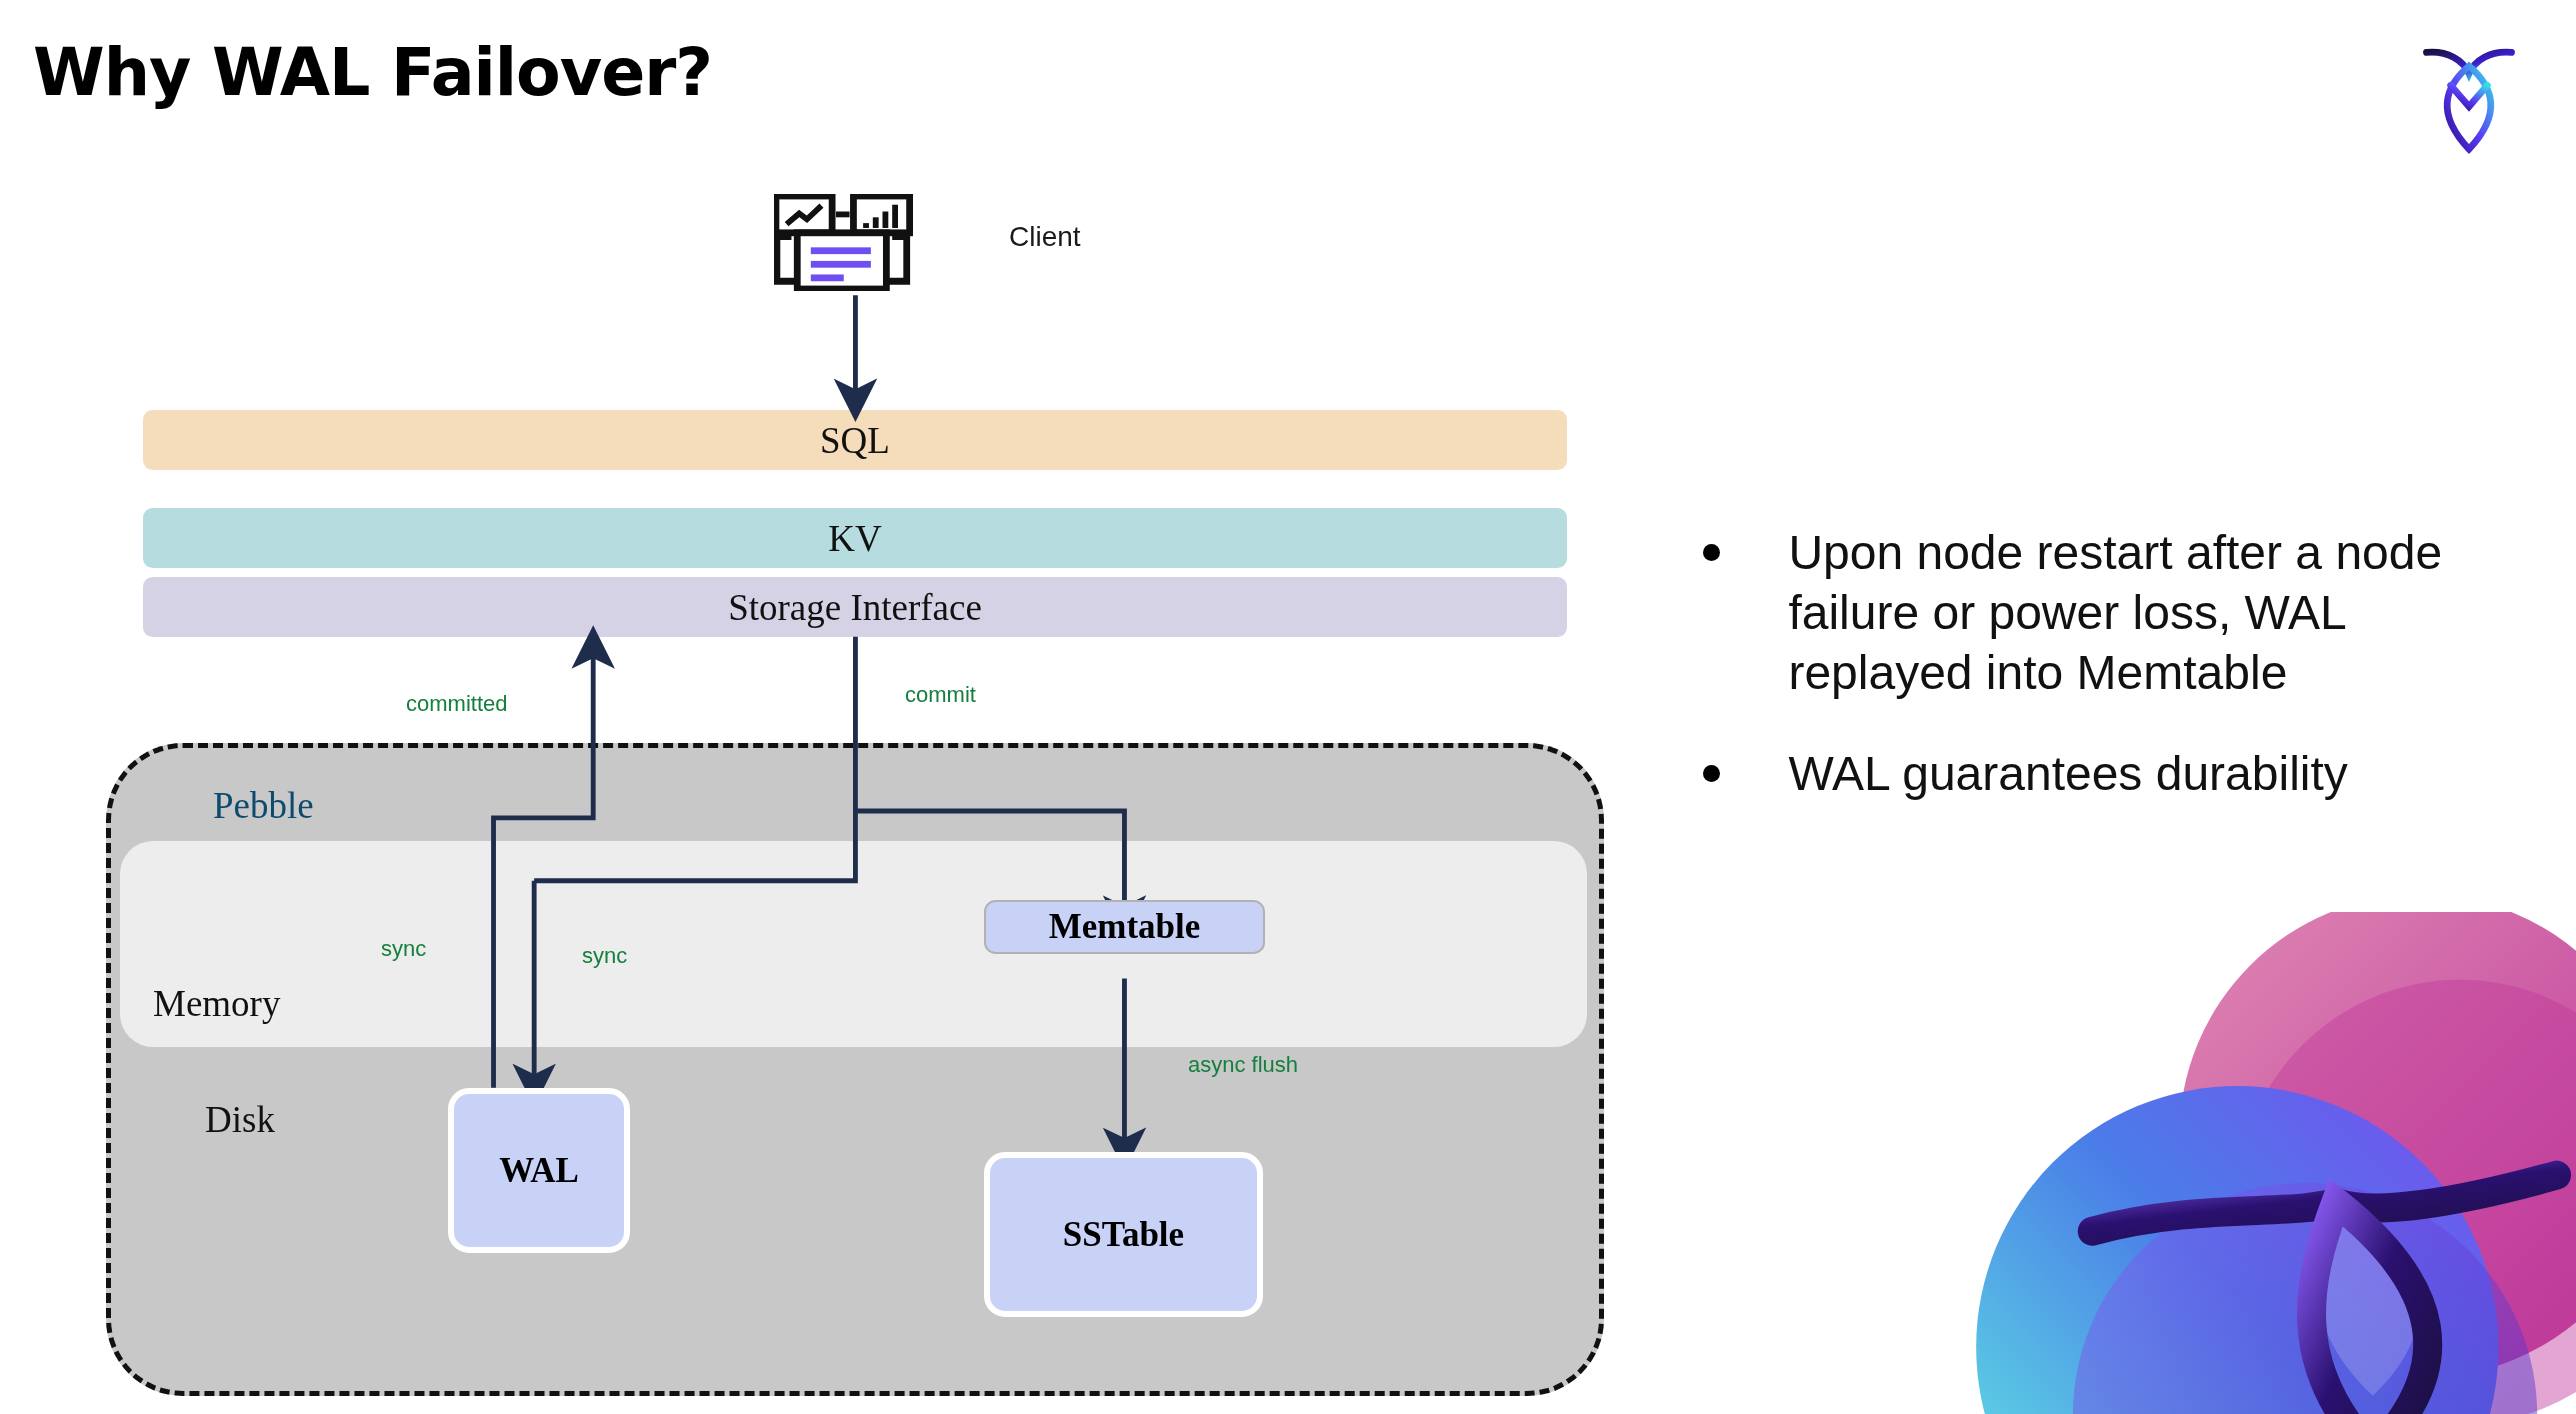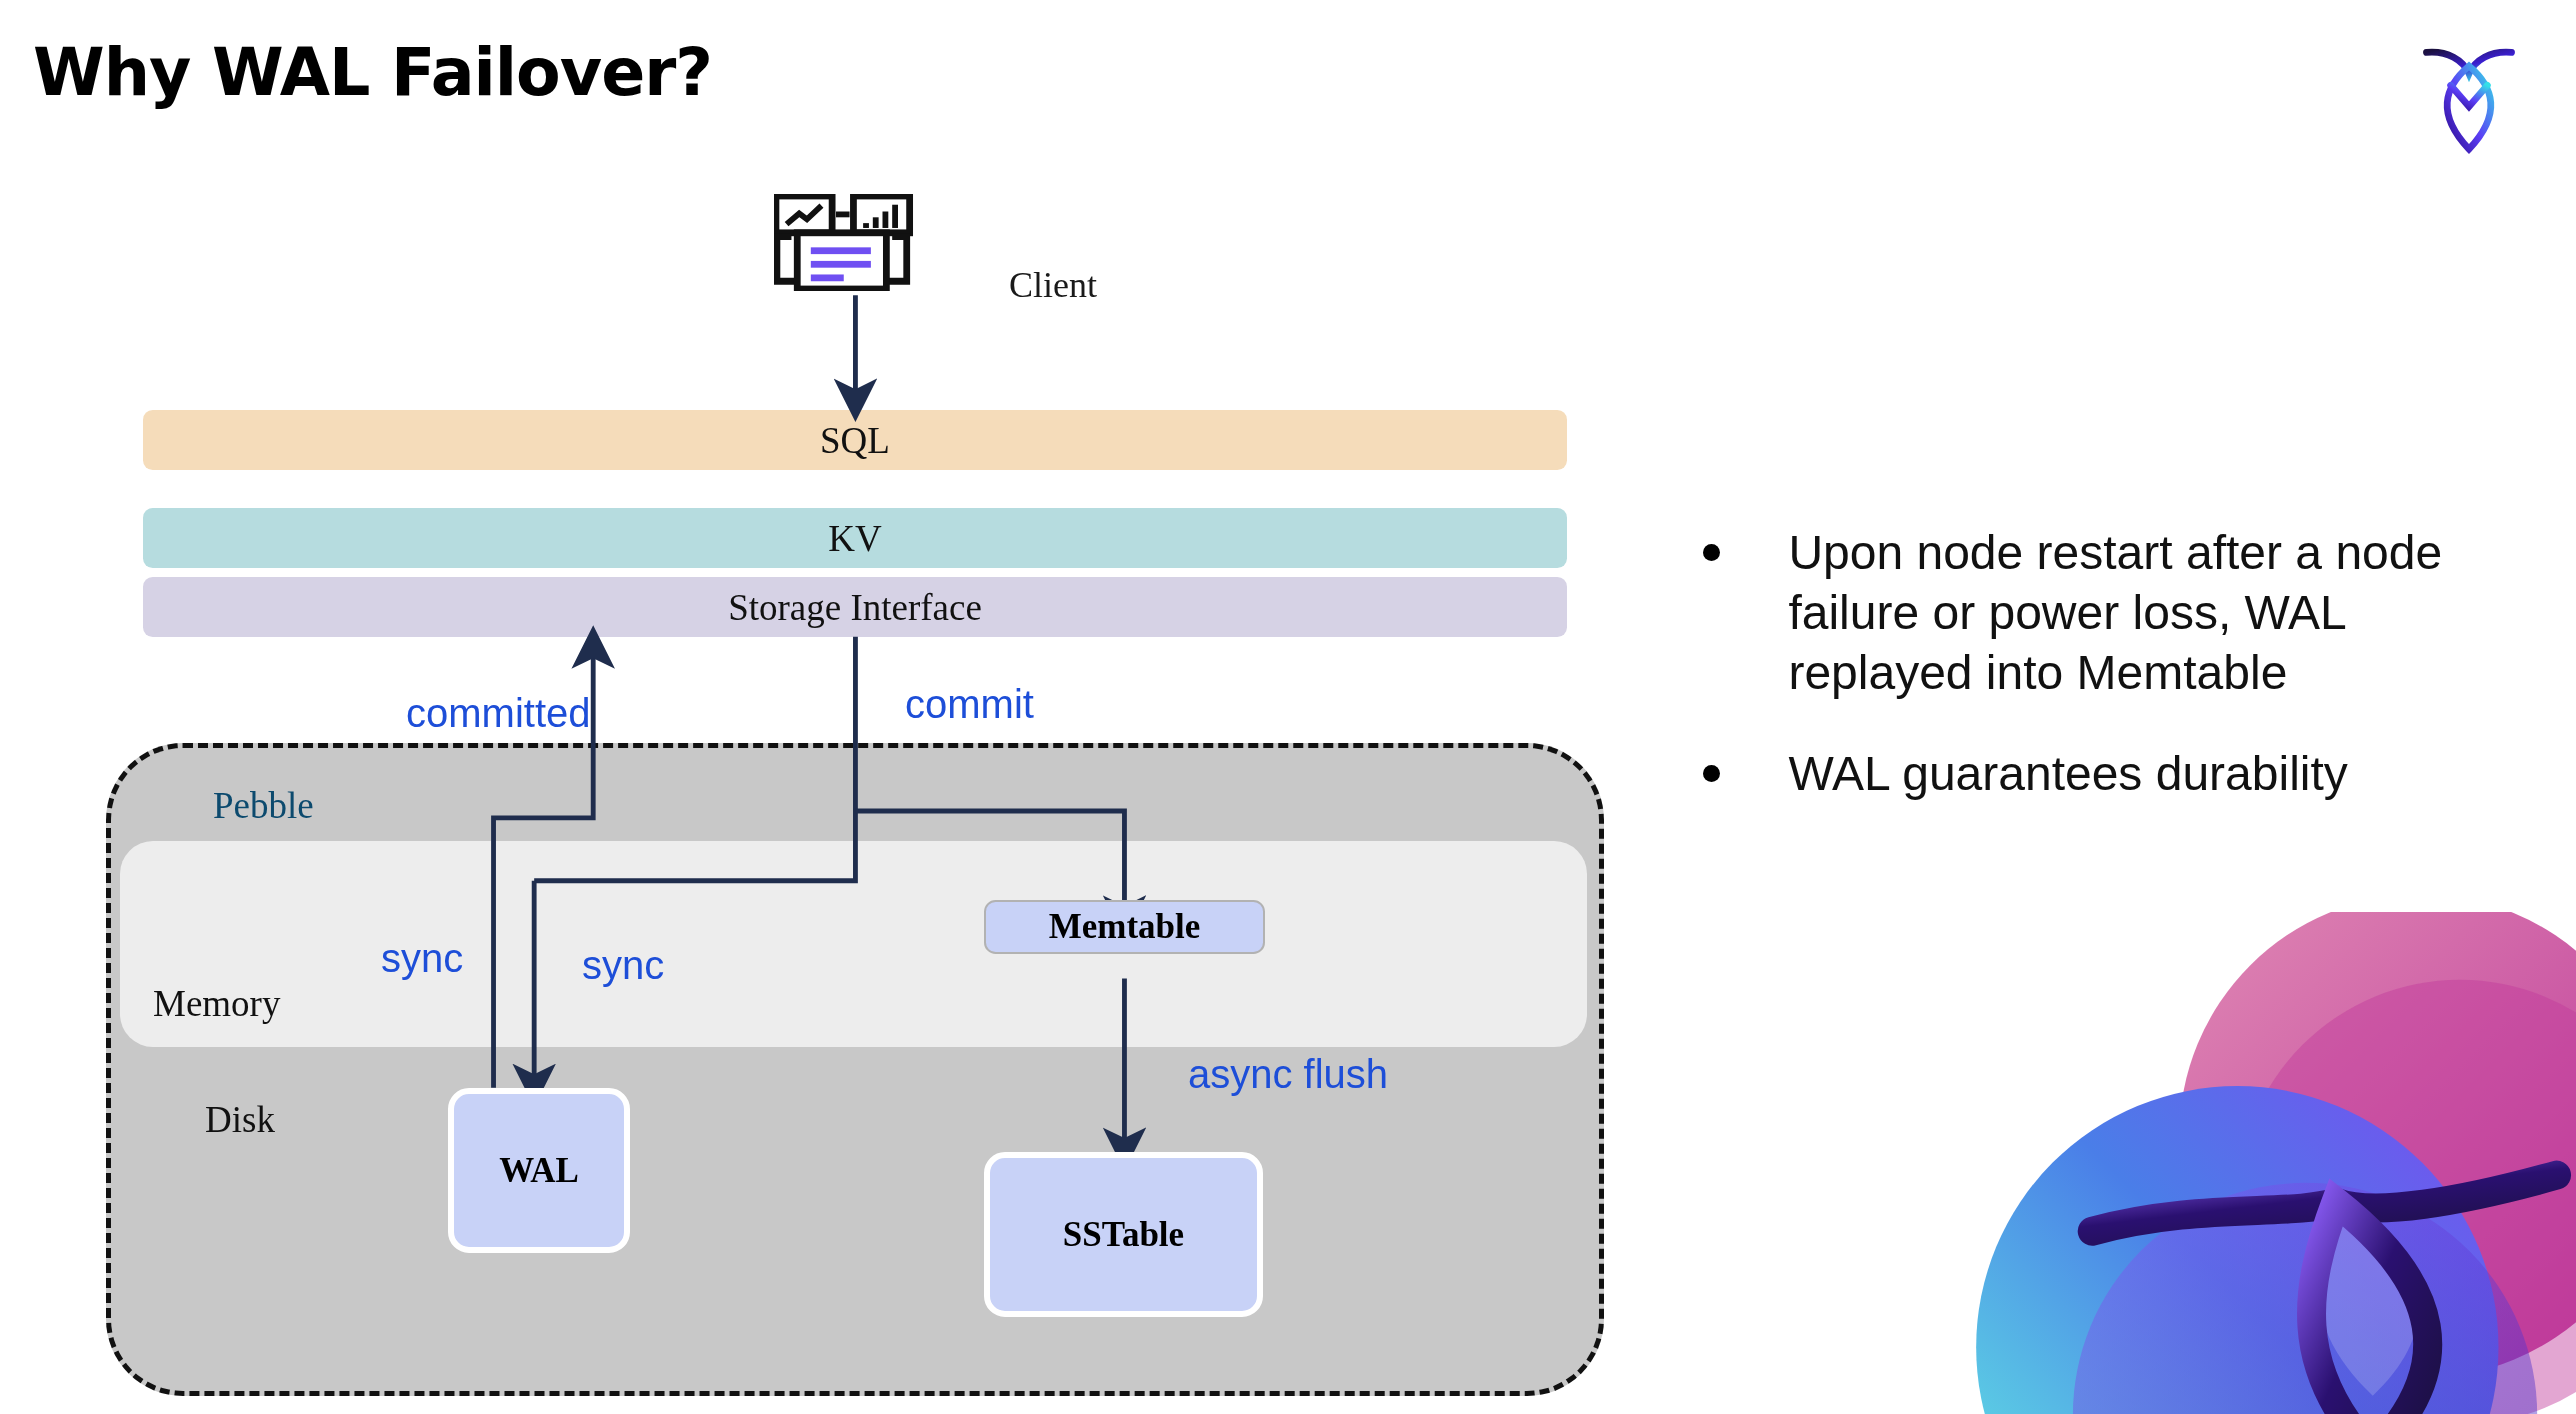--- a/index.html
+++ b/index.html
@@ -54,25 +54,24 @@
     position: absolute;
     left: 774px;
     top: 194px;
     width: 155px;
     height: 97px;
   }
   #client-label {
     position: absolute;
     left: 1009px;
     top: 221px;
-    font-family: Liberation Serif, serif;
-    font-size: 36px;
+    font-family: Liberation Sans, sans-serif;
+    font-size: 28px;
     color: #1a1a1a;
     white-space: nowrap;
-    margin-top: 43px;
   }
 
   
   .layer-bar {
     position: absolute;
     left: 143px;
     width: 1424px;
     height: 60px;
     border-radius: 9.7px;
     display: flex;
@@ -181,22 +180,22 @@
     top: 0;
     width: 2576px;
     height: 1415px;
     pointer-events: none;
   }
 
   
   .edge-label {
     position: absolute;
     font-family: "Liberation Sans", sans-serif;
-    font-size: 40px;
-    color: #1d4ed8;
+    font-size: 22px;
+    color: #15803d;
     white-space: nowrap;
   }
   #label-committed  { left: 406px;  top: 691px; }
   #label-commit     { left: 905px;  top: 682px; }
   #label-sync-left  { left: 381px;  top: 936px; }
   #label-sync-right { left: 582px;  top: 943px; }
   #label-async      { left: 1188px; top: 1052px; }
 
   
   #bullets {

